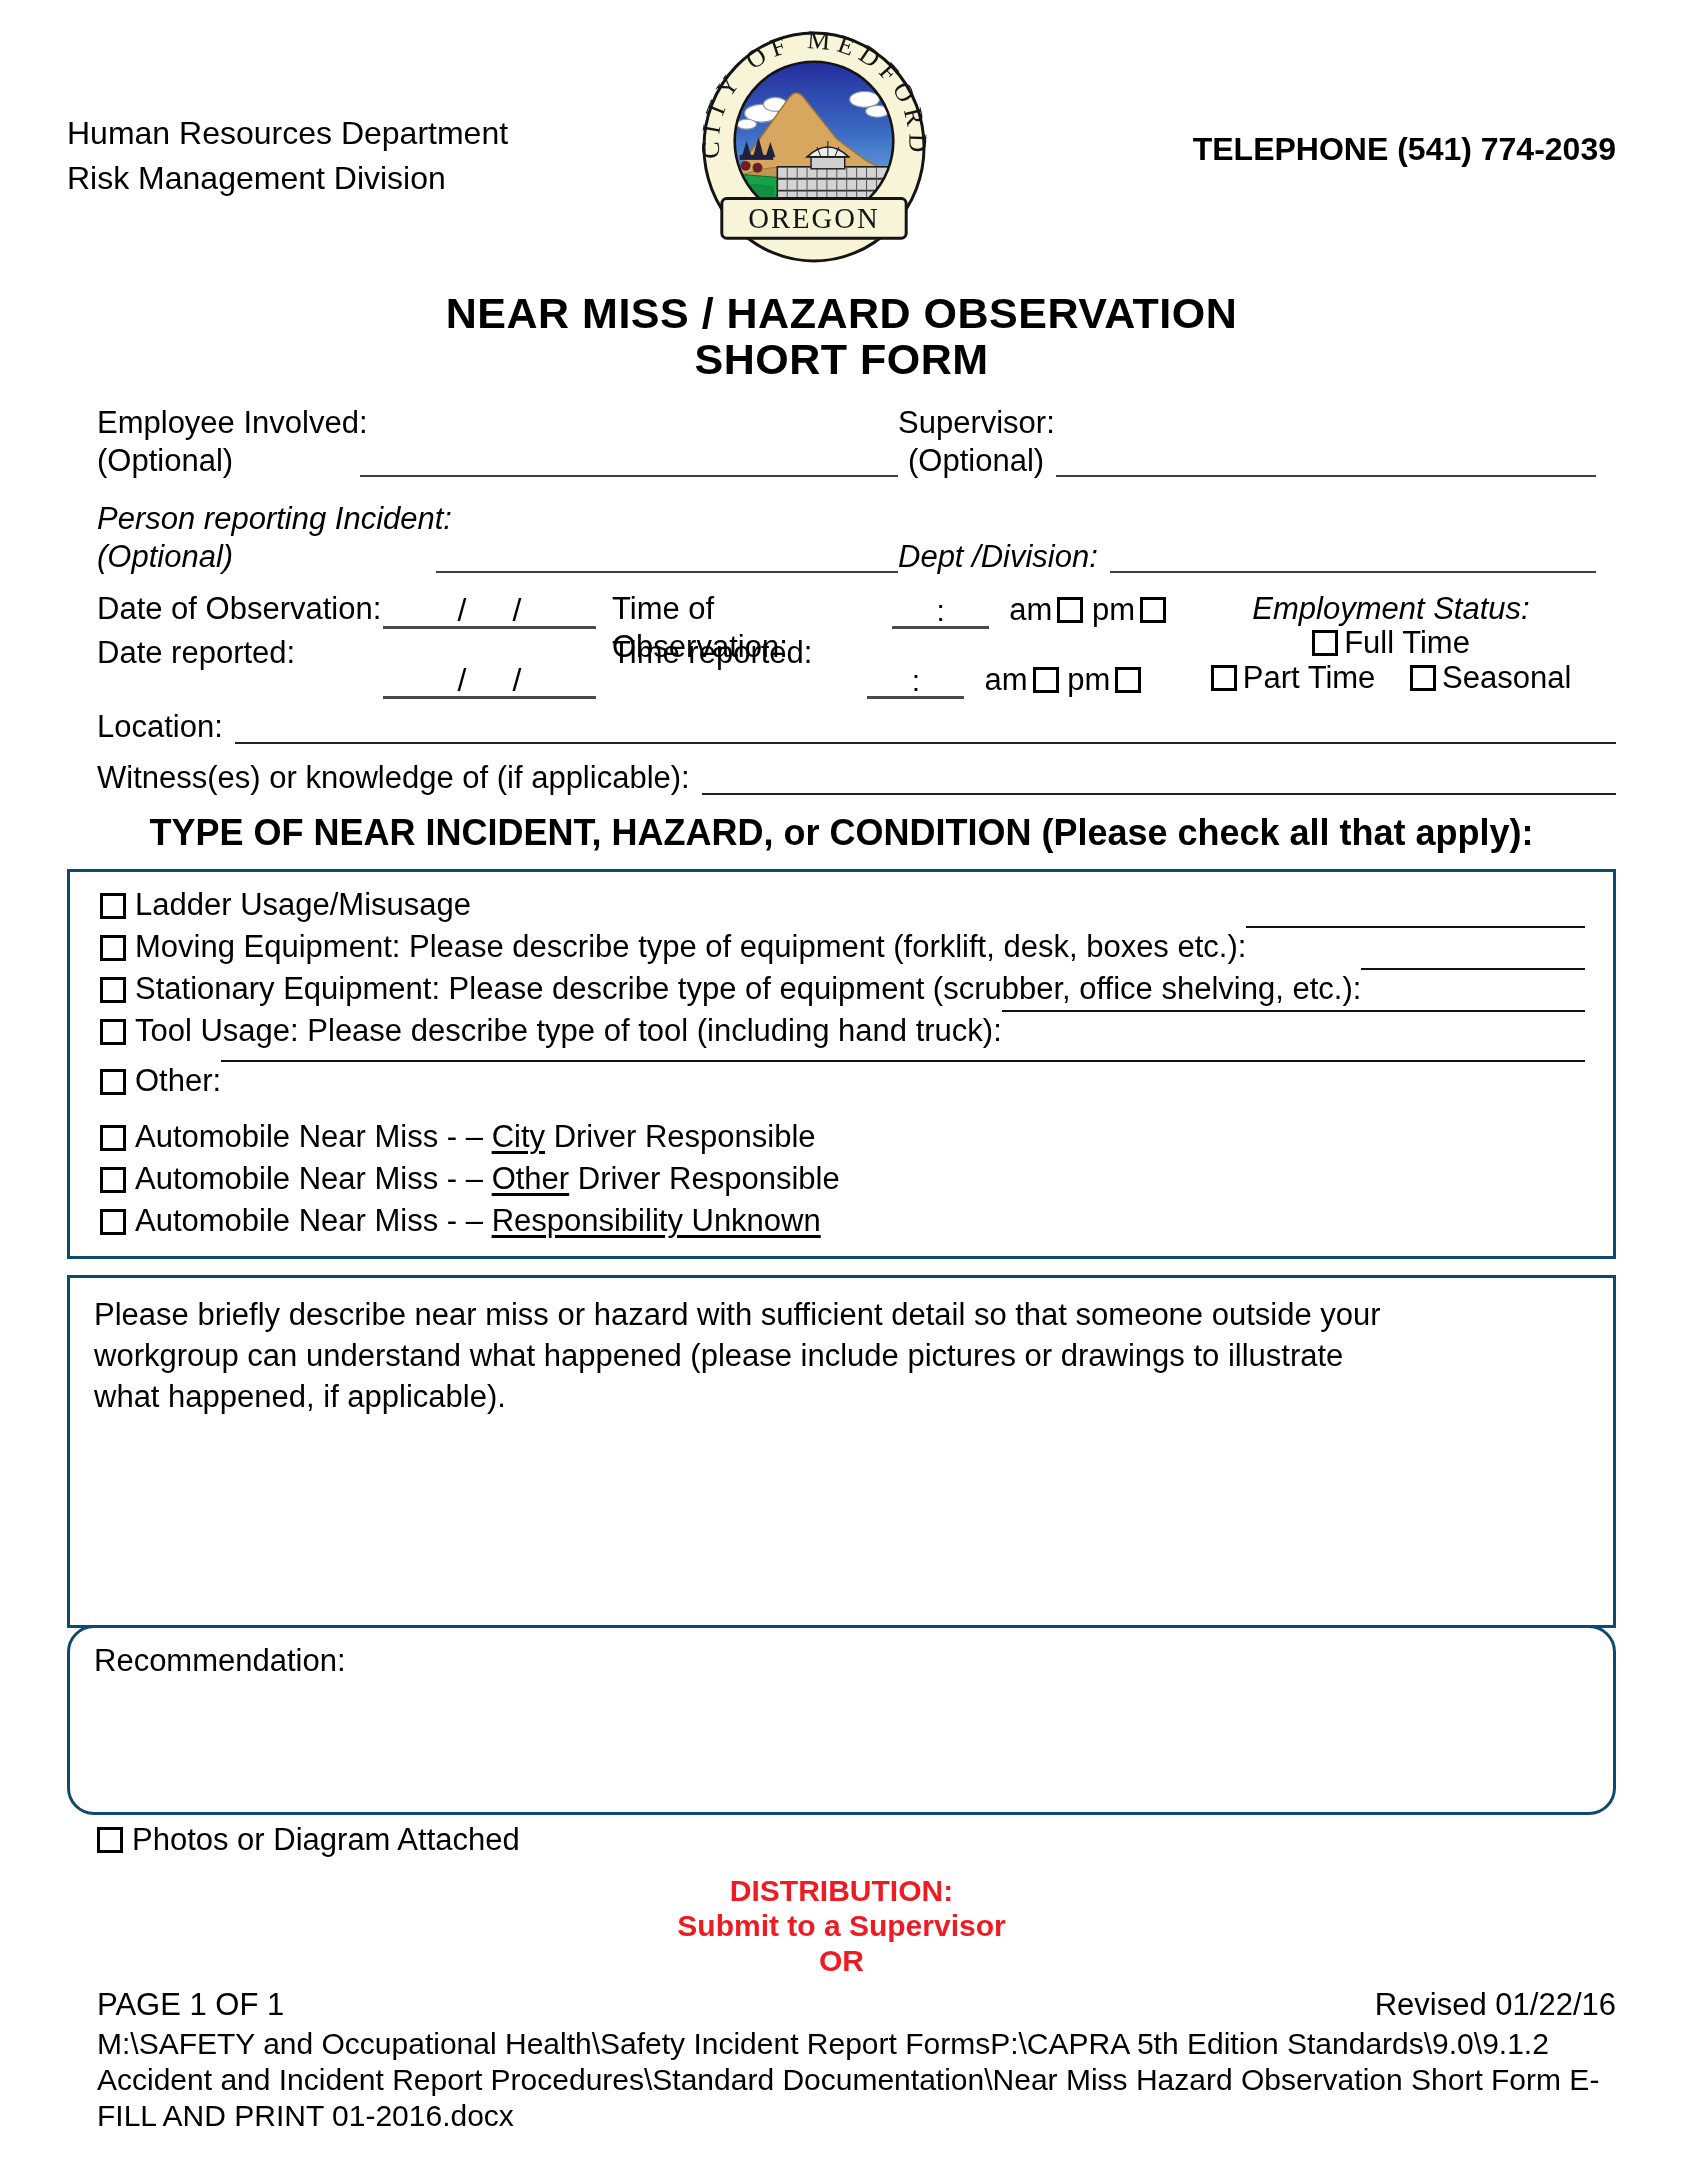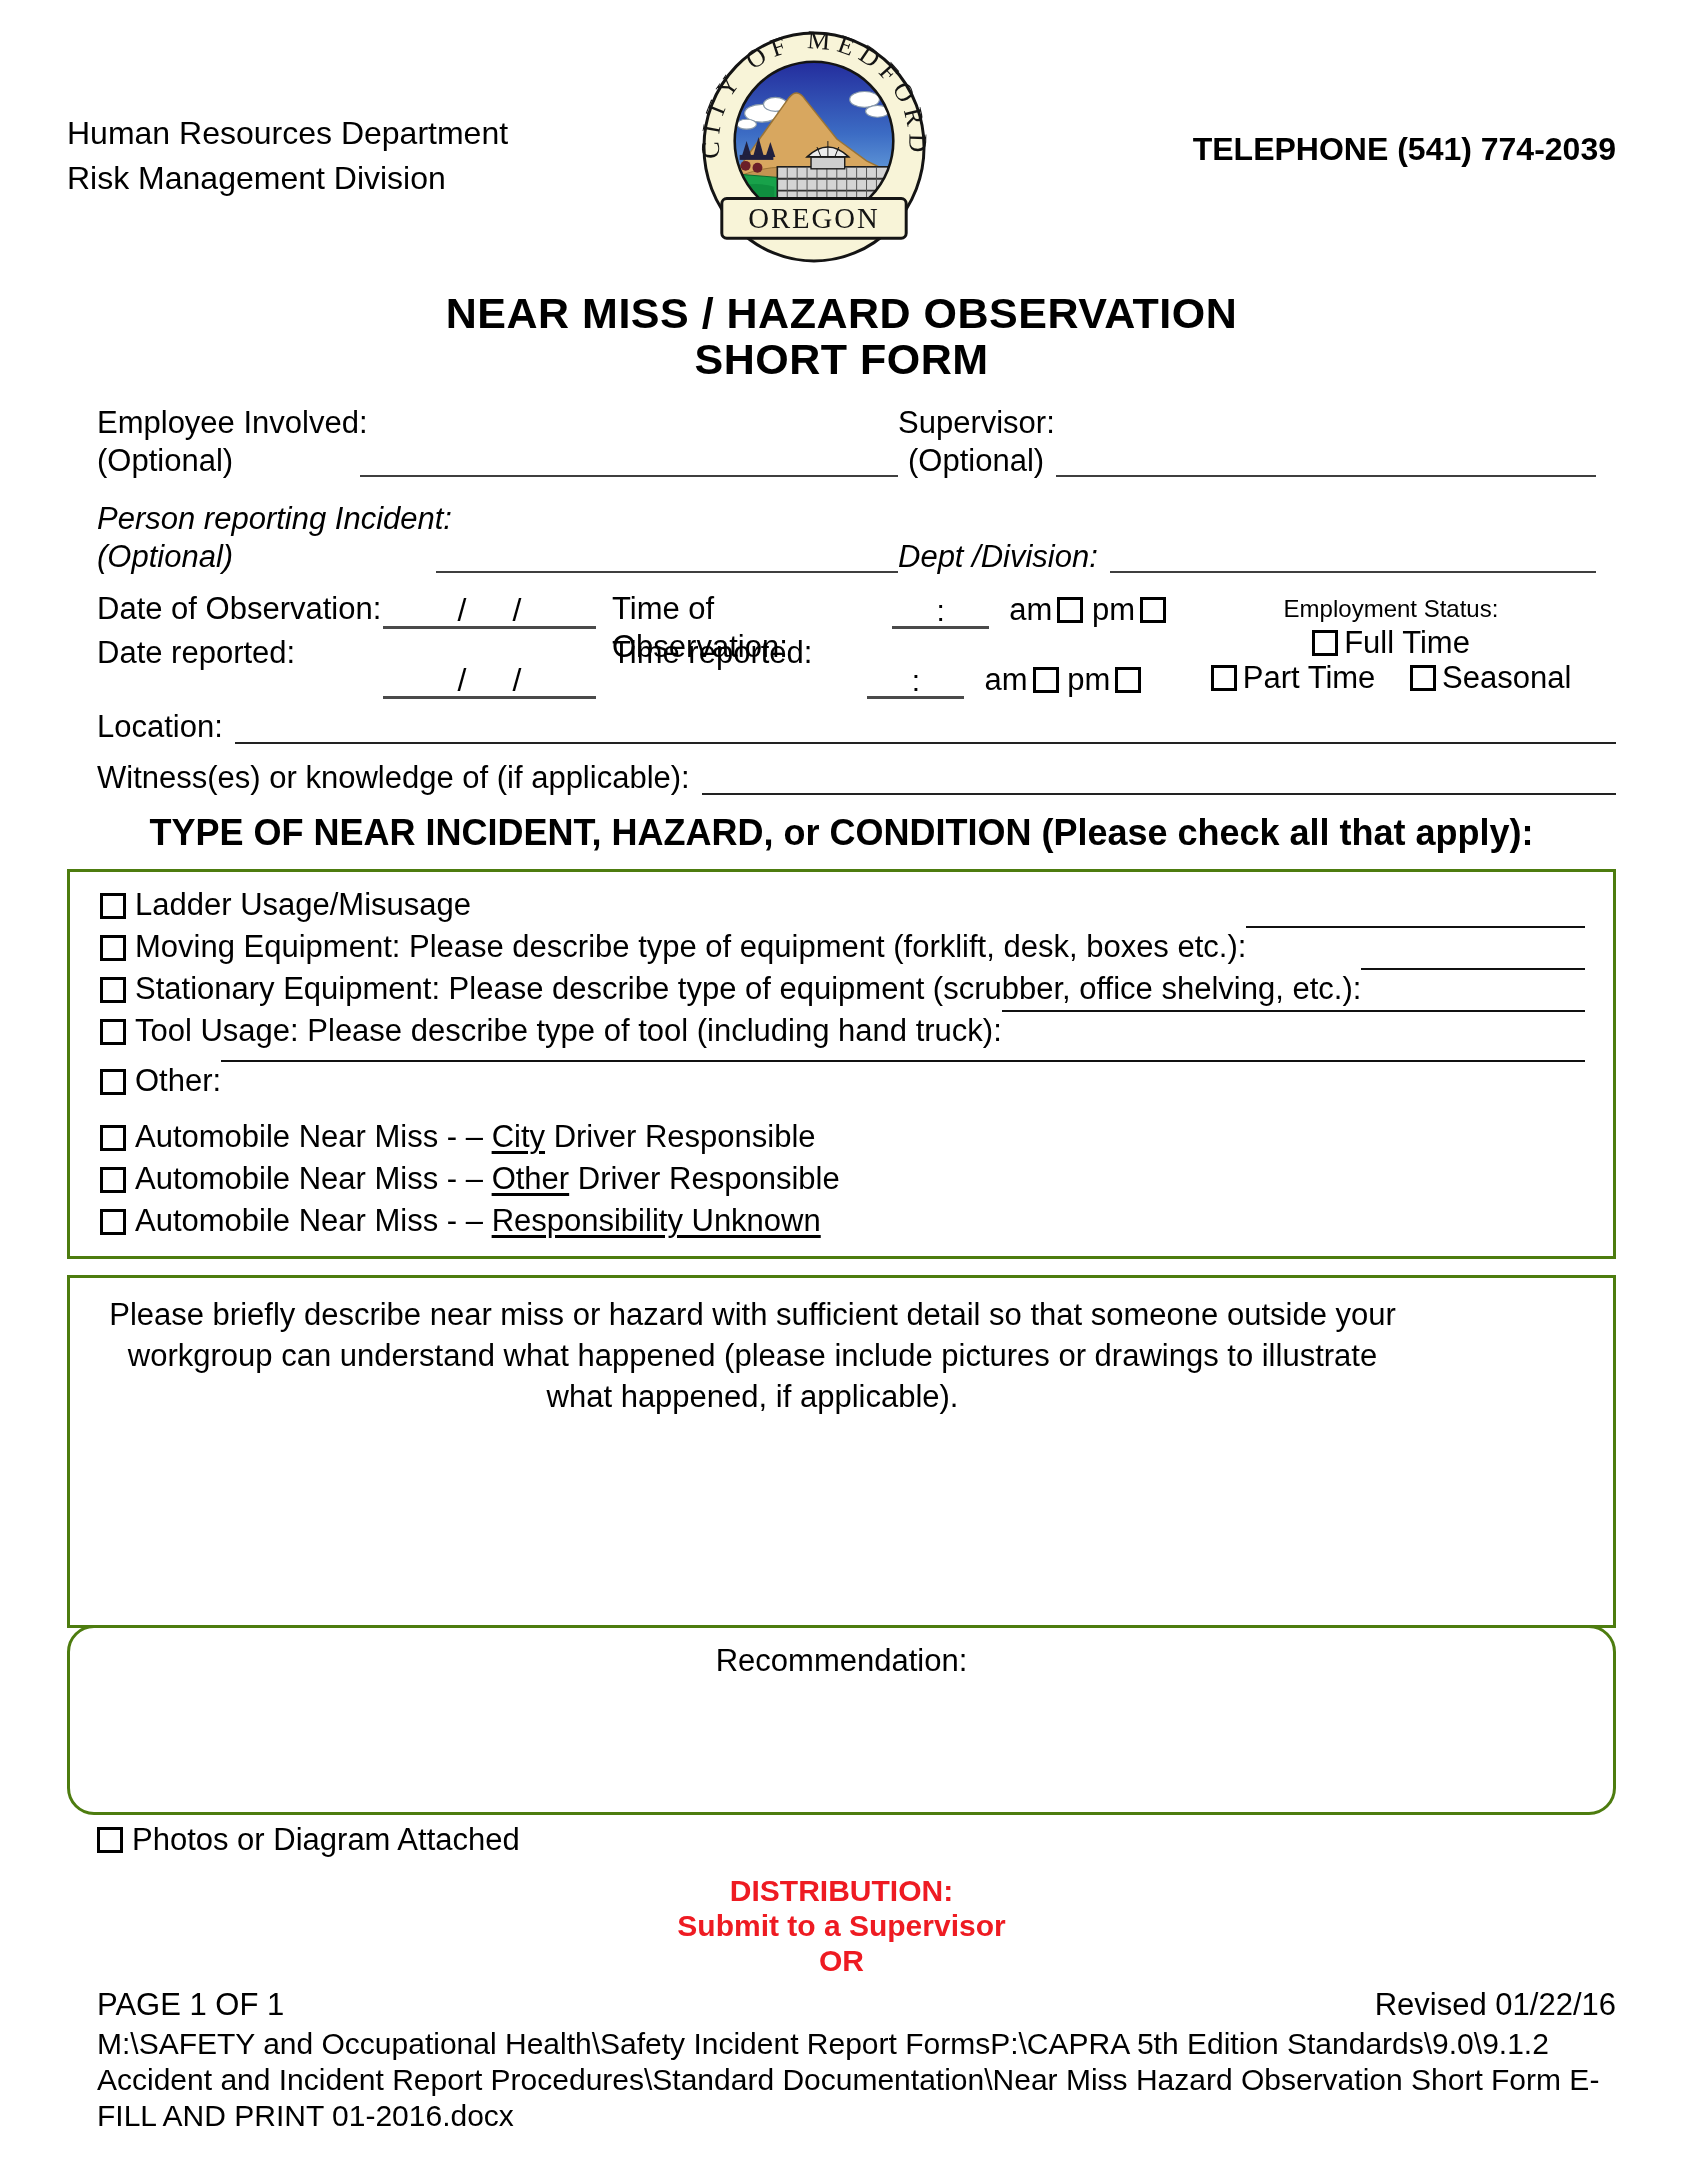--- a/index.html
+++ b/index.html
@@ -39,33 +39,33 @@
   .c1{width:515px;}
   .c2{width:554px;}
   .c3{flex:1;text-align:center;}
   .c1 .l1,.c2 .l1{display:flex;height:44px;align-items:flex-start;}
   .c1 .l2,.c2 .l2{display:flex;height:61px;align-items:flex-start;}
   .dateline{margin-left:auto;margin-right:16px;width:213px;height:36px;border-bottom:3px solid #4a4a4a;display:flex;justify-content:center;gap:46px;font-size:32px;line-height:40px;}
   .l2 .dateline{margin-top:26px;}
   .timeblank{margin-left:36px;width:97px;height:36px;border-bottom:3px solid #4a4a4a;text-align:center;font-size:30px;line-height:42px;flex:0 0 auto;}
   .ampm{margin-left:20px;white-space:nowrap;font-size:31px;line-height:40px;}
   .tgroup{display:flex;margin-top:26px;}
-  .c3 .s1{font-size:24px;line-height:34px;padding-top:2px;}
+  .c3 .s1{font-size:31px;line-height:34px;padding-top:2px;font-style:italic;}
   .c3 .s2{font-size:31px;line-height:34px;}
   .c3 .s3{font-size:31px;line-height:35px;}
   .gap26{display:inline-block;width:26px;}
 
   .locrow,.witrow,.photosrow{display:flex;margin-left:30px;font-size:31px;line-height:38px;}
   .locrow{margin-top:13px;}
   .witrow{margin-top:13px;}
   .locrow .fill,.witrow .fill{margin-left:12px;border-bottom:2.5px solid #222;margin-bottom:2px;}
 
   .typeheading{margin-top:14px;text-align:center;font-weight:bold;font-size:36px;line-height:44px;}
 
-  .box{border:3px solid #4d7c0f;text-align:center;}
+  .box{border:3px solid #0c4a6e;}
   .box1{margin-top:14px;padding:12px 28px 14px 30px;font-size:31px;}
   .item{display:flex;line-height:42px;align-items:flex-start;}
   .item .cb{margin-top:9px;margin-right:9px;}
   .item .fill{margin-bottom:8px;border-bottom:2.5px solid #111;}
   .gap8{margin-top:8px;}
   .gap14{margin-top:14px;}
   .uword{text-decoration:underline;text-decoration-thickness:2.5px;text-underline-offset:4px;}
 
   .descbox{margin-top:16px;height:353px;box-sizing:border-box;padding:16px 24px;}
   .descbox p{margin:0;font-size:31px;line-height:41px;max-width:1317px;}

